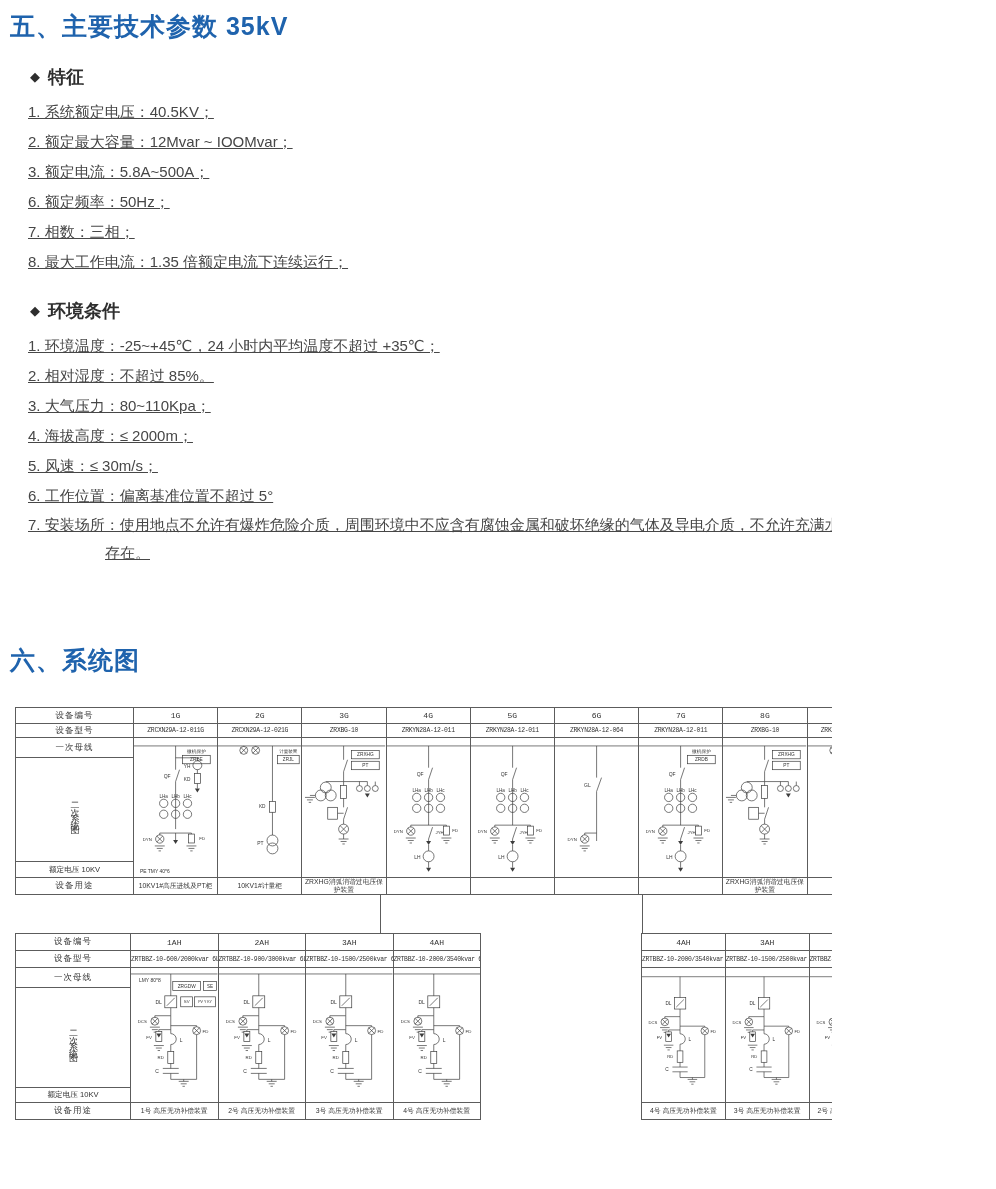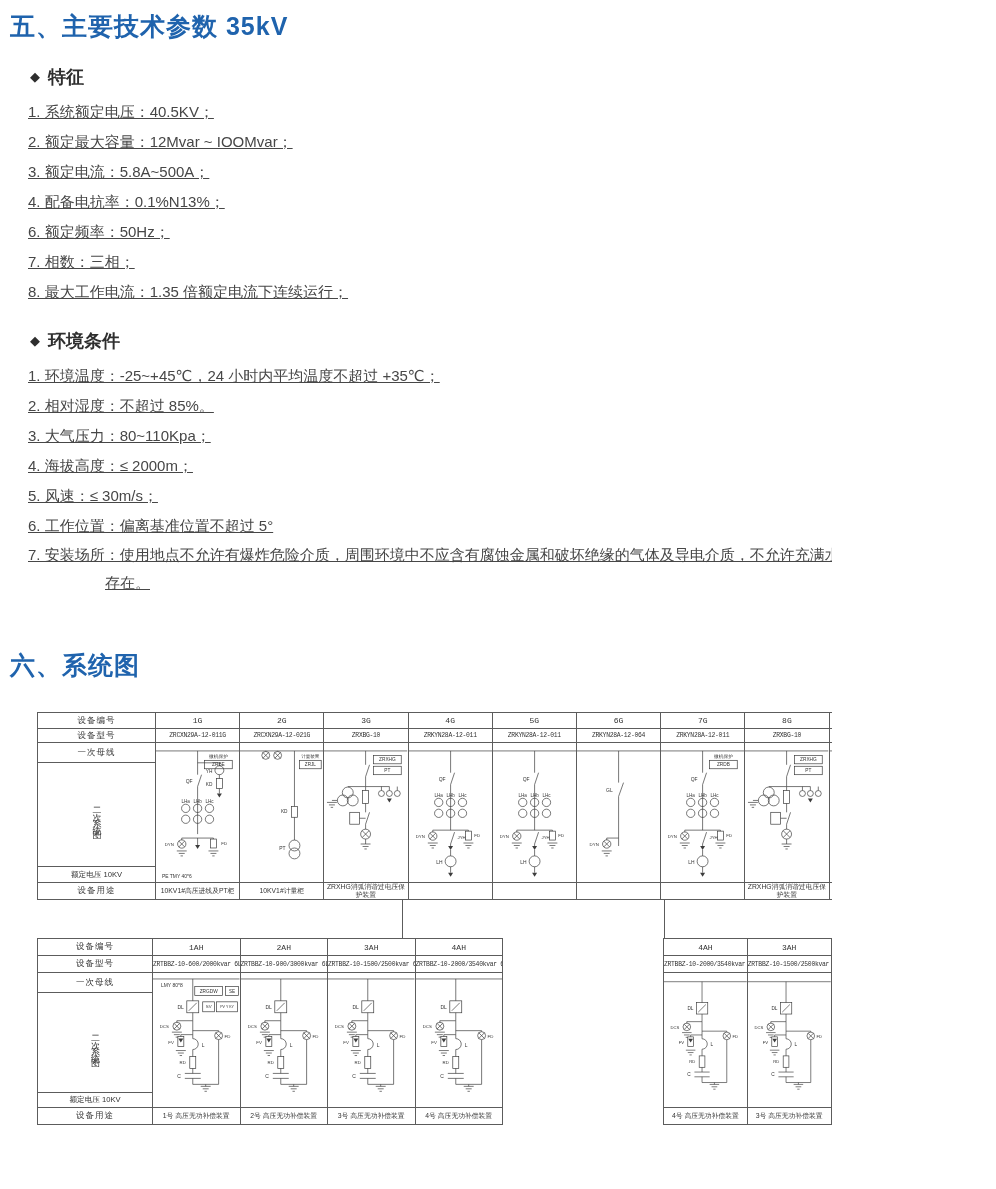--- a/index.html
+++ b/index.html
@@ -1,26 +1,26 @@
 <!DOCTYPE html>
 <html style="--accent: #1f63ad;"><head>
 <meta charset="utf-8">
 <style>
   html,body{margin:0;padding:0;background:#ffffff;}
   .page{position:relative;width:832px;min-height:1189px;background:#fff;
         font-family:"Liberation Sans","DejaVu Sans",sans-serif;color:#3d3d3d;overflow:hidden;}
   .sec-title{margin:0;padding:10px 0 0 10px;font-size:25px;font-weight:700;color:var(--accent,#1f63ad);letter-spacing:1px;}
-  .sec-title.s6{padding-top:0;margin-top:52px;}
+  .sec-title.s6{padding-top:0;margin-top:77px;}
   .subhead{margin:22px 0 8px 30px;font-size:18px;color:#2e2e2e;font-weight:700;}
   .subhead .diamond{font-size:13px;margin-right:8px;vertical-align:2px;color:#2e2e2e;}
   .spec-list{margin-left:28px;font-size:15px;line-height:30px;color:#474747;width:950px;text-decoration:underline;}
   .spec-item{white-space:normal;}
   .spec-item.hang{padding-left:77px;text-indent:-77px;line-height:28px;}
   
-  .diagram{margin:30px 0 0 37px;width:960px;}
+  .diagram{margin:30px 0 0 15px;width:960px;}
   .gtab{border-collapse:collapse;table-layout:fixed;background:#fff;}
   .gtab th,.gtab td{border:1px solid #5c5c5c;padding:0;font-weight:normal;
         text-align:center;vertical-align:middle;overflow:hidden;}
   .rl{font-size:8.5px;color:#333;letter-spacing:1px;}
   .idcell{font-size:8px;color:#333;font-family:Liberation Mono, monospace;}
   .model{font-size:6.4px;font-family:"Liberation Mono","DejaVu Sans Mono",monospace;
          letter-spacing:-0.3px;color:#333;white-space:nowrap;}
   .purpose{font-size:6.8px;line-height:1.15;color:#333;}
   .ckt-cell{vertical-align:top;}
   svg.ckt{display:block;width:100%;height:100%;}
@@ -46,21 +46,20 @@
 
   <h1 class="sec-title">五、主要技术参数 35kV</h1>
 
   <div class="subhead">
     <span class="diamond">◆</span><span>特征</span>
   </div>
   <div class="spec-list" id="features-list">
       <div class="spec-item">1. 系统额定电压：40.5KV；</div>
       <div class="spec-item">2. 额定最大容量：12Mvar ~ IOOMvar；</div>
       <div class="spec-item">3. 额定电流：5.8A~500A；</div>
-      <div class="spec-item">4. 配备电抗率：0.1%N13%；</div>
       <div class="spec-item">6. 额定频率：50Hz；</div>
       <div class="spec-item">7. 相数：三相；</div>
       <div class="spec-item">8. 最大工作电流：1.35 倍额定电流下连续运行；</div>
     </div>
 
   <div class="subhead">
     <span class="diamond">◆</span><span>环境条件</span>
   </div>
   <div class="spec-list" id="environment-list">
       <div class="spec-item">1. 环境温度：-25~+45℃，24 小时内平均温度不超过 +35℃；</div>

